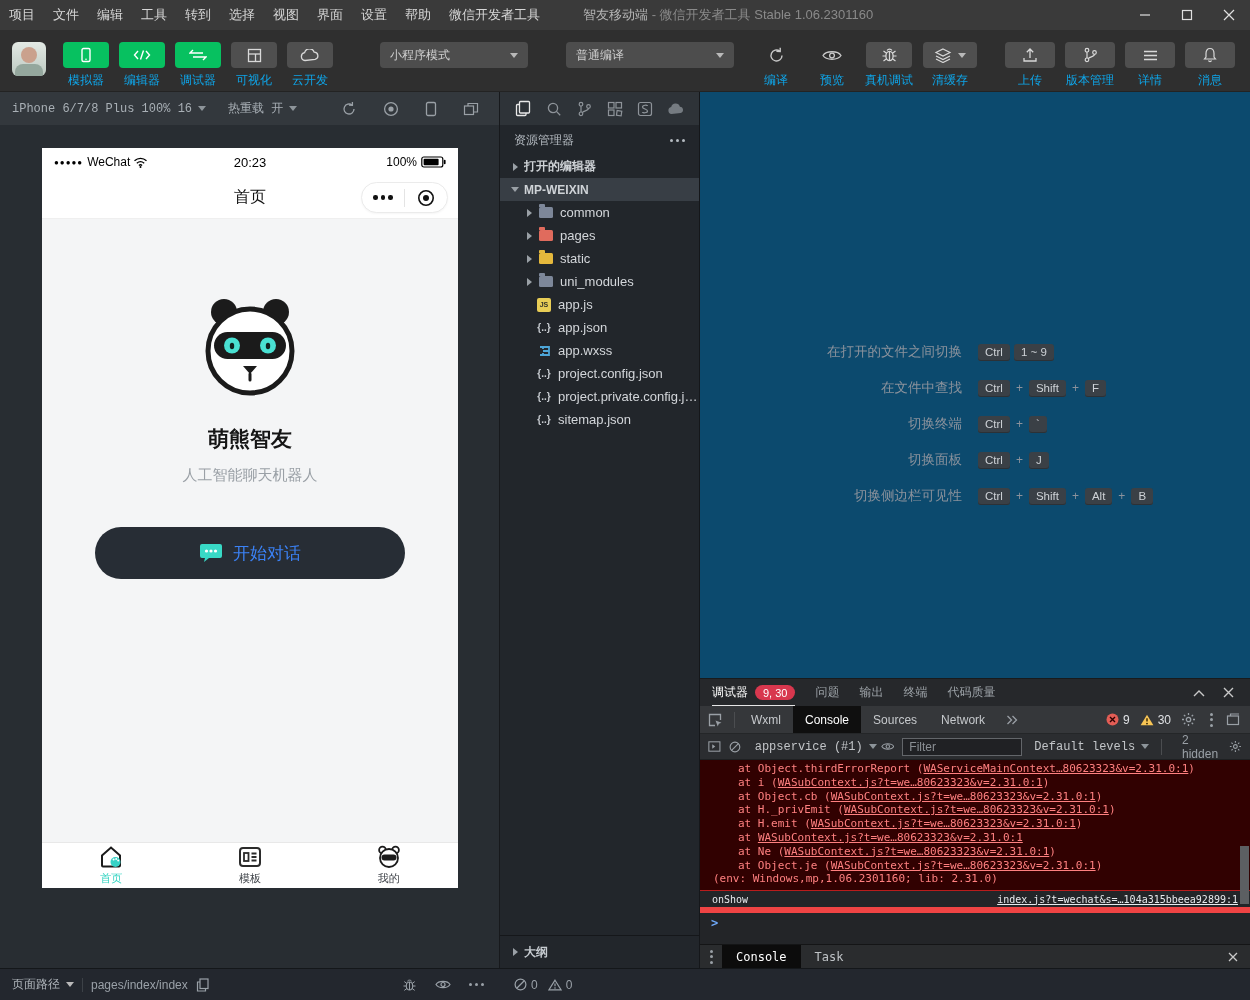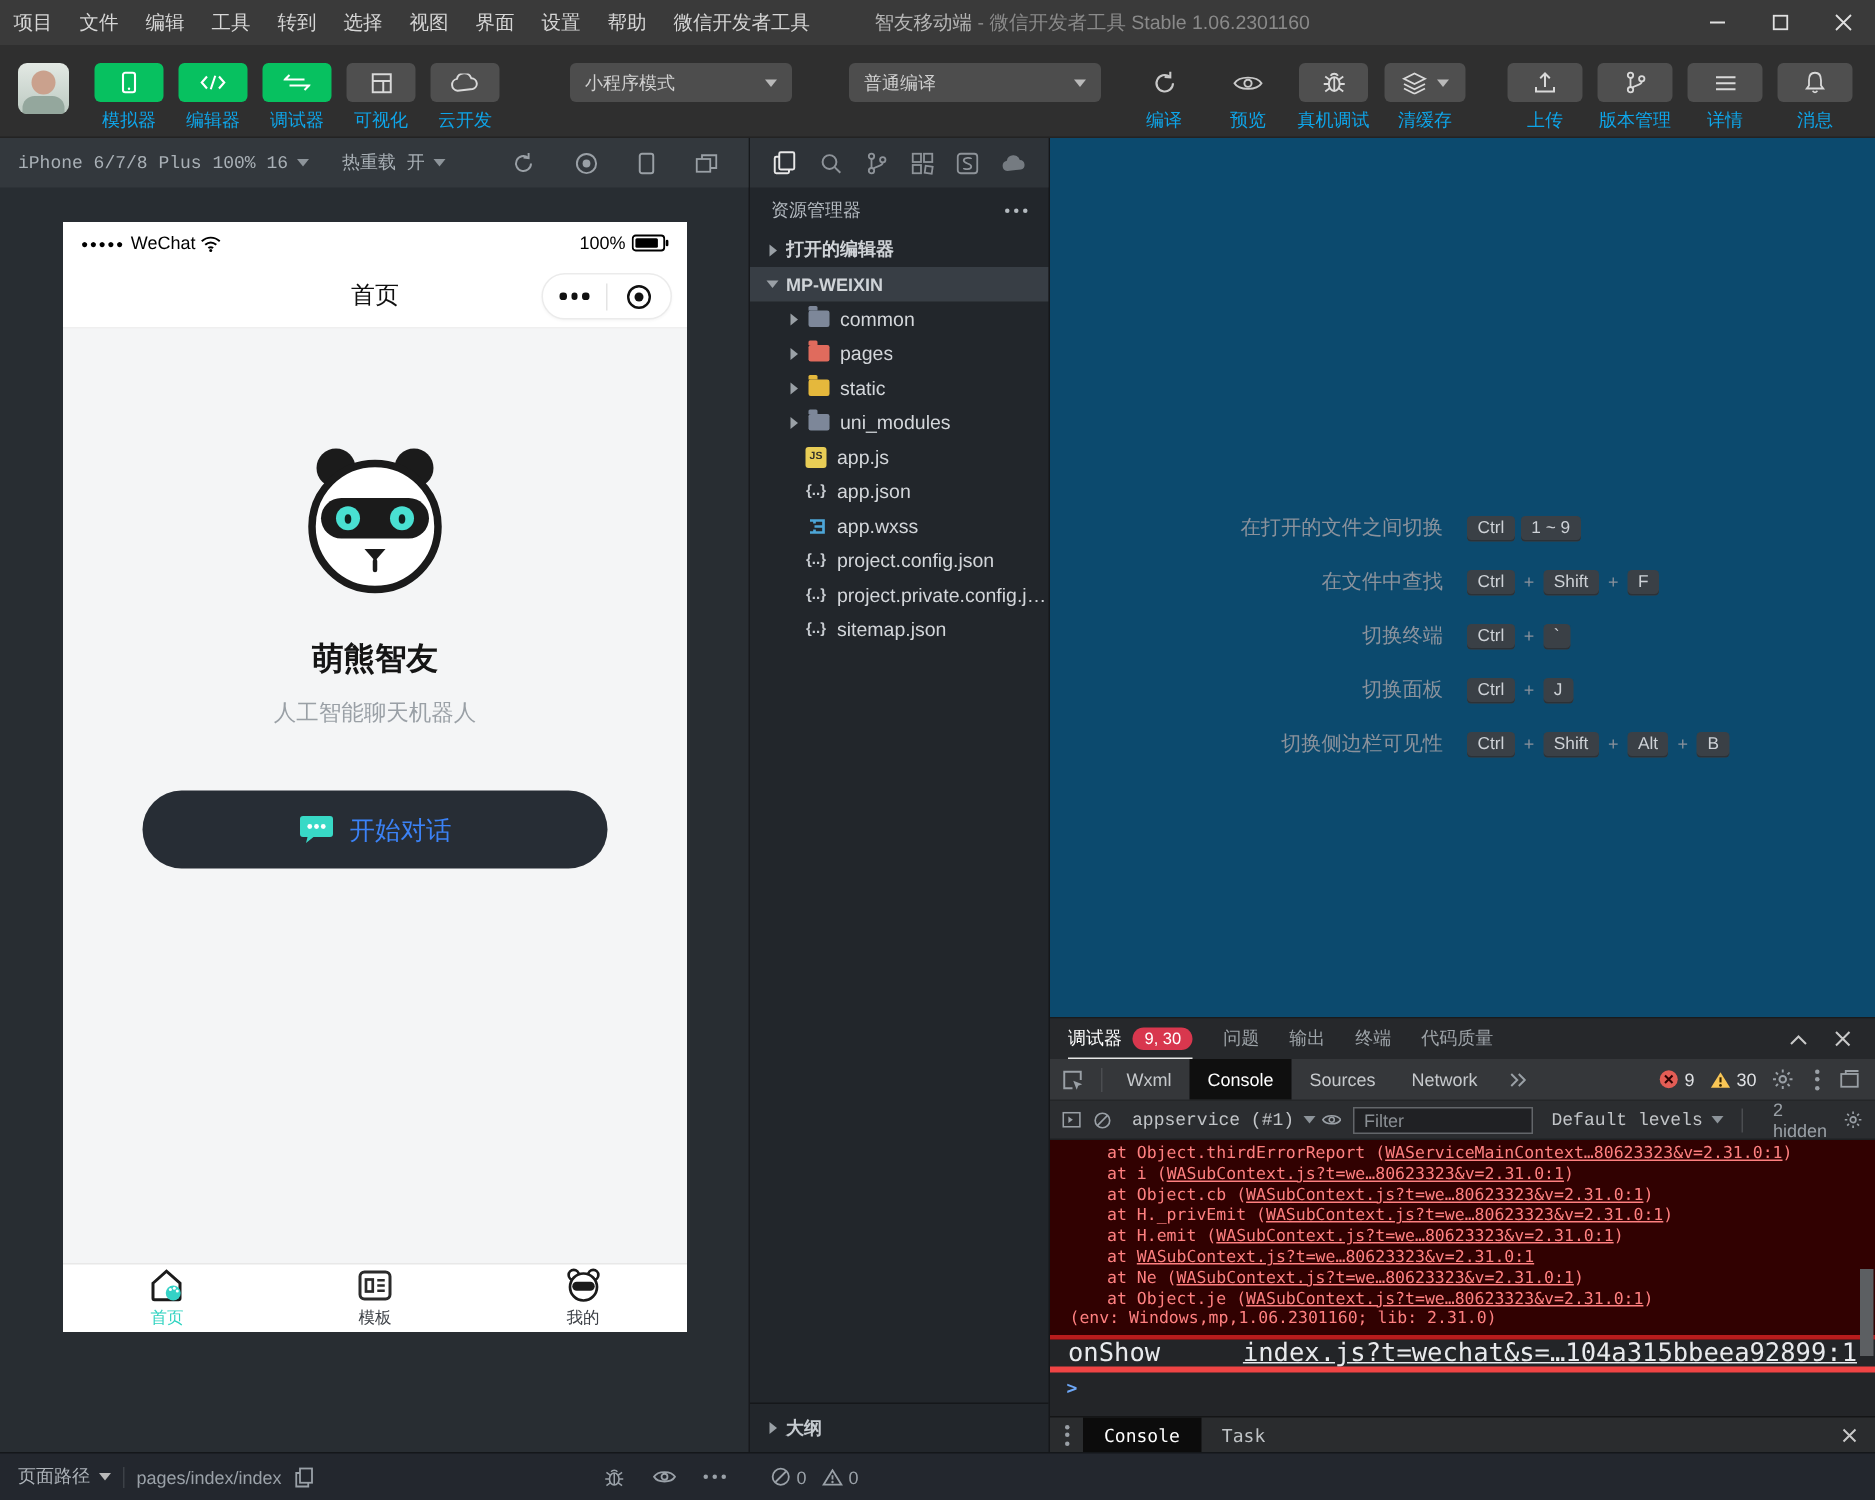--- a/index.html
+++ b/index.html
@@ -143,26 +143,26 @@
   .con-bar{height:26px;flex:0 0 26px;background:#2b2d30;display:flex;align-items:center;padding:0 8px;
            font-size:12px;color:#c2c5c8;border-bottom:1px solid #1e2022;gap:8px;}
   .filter-input{width:120px;height:18px;background:#202124;border:1px solid #63666a;color:#ccc;
                 font-size:12px;padding:0 6px;font-family:"Liberation Sans",sans-serif;}
   .filter-input::placeholder{color:#8a8f94;}
   .hidden-lbl{color:#9aa0a6;margin-left:8px;}
   .con-gear{margin-left:auto;}
 
   .console-area{flex:1;position:relative;display:flex;flex-direction:column;min-height:0;
                 font-family:"DejaVu Sans Mono",monospace;font-size:11px;}
-  .err-block{background:#300;background:#310101;color:#ff8080;padding:2px 0 4px;border-bottom:3px solid #b91c1c;}
+  .err-block{background:#300;background:#310101;color:#ff8080;padding:2px 0 4px;border-bottom:1px solid #b91c1c;}
   .err-line{padding-left:38px;line-height:13.8px;white-space:nowrap;overflow:hidden;}
   .err-line.env{padding-left:13px;}
   .err-link{text-decoration:underline;cursor:pointer;}
   .log-row{height:22px;flex:0 0 22px;display:flex;align-items:center;padding:0 12px;color:#e8eaed;
-           border-bottom:4px solid #ef4444;font-size:17px;gap:40px;}
+           border-bottom:6px solid #ef4444;font-size:10px;gap:40px;}
   .log-link{margin-left:auto;text-decoration:underline;cursor:pointer;color:#e8eaed;}
   .prompt-row{height:20px;display:flex;align-items:center;padding:0 11px;color:#6ea8f7;font-weight:bold;font-size:12px;}
   .scroll-thumb{position:absolute;right:1px;top:86px;width:9px;height:58px;background:#5c5f62;}
   .drawer-tabs{height:24px;flex:0 0 24px;margin-top:auto;background:#2a2c2e;border-top:1px solid #141516;
                display:flex;align-items:center;font-size:12px;color:#bfc3c6;}
   .kebab{width:22px;display:flex;flex-direction:column;align-items:center;gap:2.5px;cursor:pointer;}
   .kebab i{width:3px;height:3px;border-radius:50%;background:#9aa0a6;}
   .dtab{padding:0 14px;height:100%;display:flex;align-items:center;cursor:pointer;}
   .dtab.active{background:#0c0c0c;color:#fff;}
   .drawer-close{margin-left:auto;padding-right:12px;cursor:pointer;}
@@ -390,20 +390,21 @@
       <div class="sim-body">
         <div class="phone">
 
           <div class="p-status">
             <span class="sig-dots">●●●●●</span>
             <span class="carrier">WeChat</span>
             <svg width="15" height="11" viewBox="0 0 15 11" style="margin-left:3px;">
                 <path d="M1.5 3.8 C5 0.6 10 0.6 13.5 3.8 M3.8 6.2 C6.2 4.2 8.8 4.2 11.2 6.2 M5.9 8.4 C6.9 7.6 8.1 7.6 9.1 8.4" fill="none" stroke="#000" stroke-width="1.3"></path>
                 <circle cx="7.5" cy="10" r="1" fill="#000"></circle>
               </svg>
+            <span class="p-time">20:23</span>
             <span class="p-batt">
               <span>100%</span>
               <svg width="25" height="12" viewBox="0 0 25 12">
                   <rect x="0.8" y="1" width="21" height="10" rx="2" fill="none" stroke="#000" stroke-width="1.2"></rect>
                   <rect x="2.6" y="2.8" width="15" height="6.4" rx="1" fill="#000"></rect>
                   <rect x="22.8" y="3.8" width="1.8" height="4.4" rx="0.9" fill="#000"></rect>
                 </svg>
             </span>
           </div>
 

